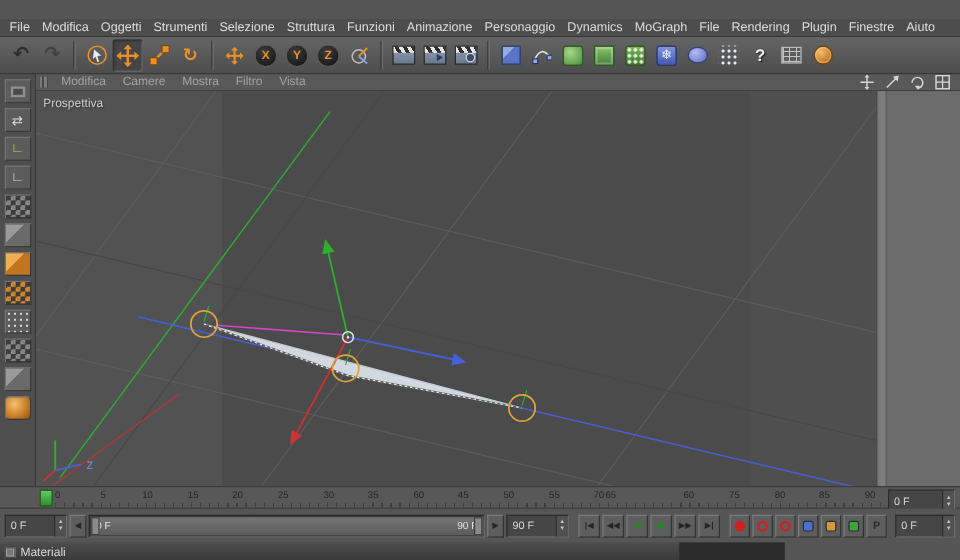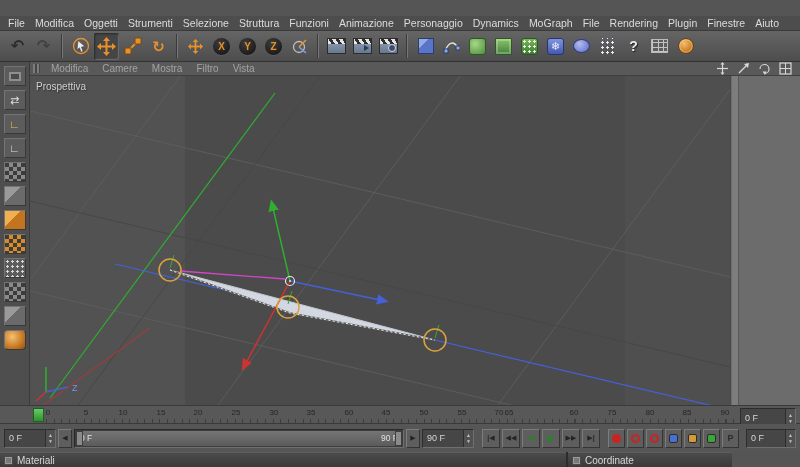--- a/index.html
+++ b/index.html
@@ -85,21 +85,21 @@
   #rangeslider .handle::before,#rangeslider .handle::after{content:"";position:absolute;top:0;bottom:0;width:5px;background:#8a8a8a;border:1px solid #3e3e3e;}
   #rangeslider .handle::before{left:0;} #rangeslider .handle::after{right:0;}
   .rec{width:17px;height:19px;background:#5e5e5e;border:1px solid;border-color:#7c7c7c #343434 #343434 #7c7c7c;display:flex;align-items:center;justify-content:center;}
   .rec .ring{width:9px;height:9px;border:2px solid #cc2222;border-radius:50%;}
   .rec .ring.fill{background:#cc2222;}
   .tg{width:17px;height:19px;background:#5e5e5e;border:1px solid;border-color:#7c7c7c #343434 #343434 #7c7c7c;display:flex;align-items:center;justify-content:center;font-size:9px;font-weight:bold;color:#2c2c2c;}
   .dotb{width:9px;height:9px;border-radius:2px;border:1px solid #2c2c2c;}
   .dotb.blue{background:#4a6fd4;} .dotb.orangec{background:#d49a3a;} .dotb.greenc{background:#3aa53a;}
 
   
-  #bottombar{position:absolute;left:0;top:452px;width:732px;height:15px;background:#2c2c2c;display:flex;gap:2px;}
+  #bottombar{position:absolute;left:0;top:452px;width:654px;height:15px;background:#2c2c2c;display:flex;gap:2px;}
   .phead{height:15px;background:linear-gradient(#4b4b4b,#3a3a3a);border-top:1px solid #5d5d5d;display:flex;align-items:center;gap:4px;padding-left:4px;color:#d8d8d8;font-size:10px;}
   .phead .hicon{width:9px;height:9px;background:#787878;box-shadow:inset 0 0 0 1px #4a4a4a, inset 0 0 0 2px #9a9a9a;}
   #ph-mat{width:566px;} #ph-coord{flex:1;}
 </style>
 </head>
 <body>
 
 <div id="app">
 
 
@@ -476,19 +476,15 @@
           <span>▼</span>
         </span>
     </div>
   </div>
 
   <div id="bottombar">
     <div class="phead" id="ph-mat">
       <span class="hicon"></span>
       <span>Materiali</span>
     </div>
-    <div class="phead" id="ph-coord">
-      <span class="hicon"></span>
-      <span>Coordinate</span>
-    </div>
   </div>
 
 </div>
 
 </body></html>

